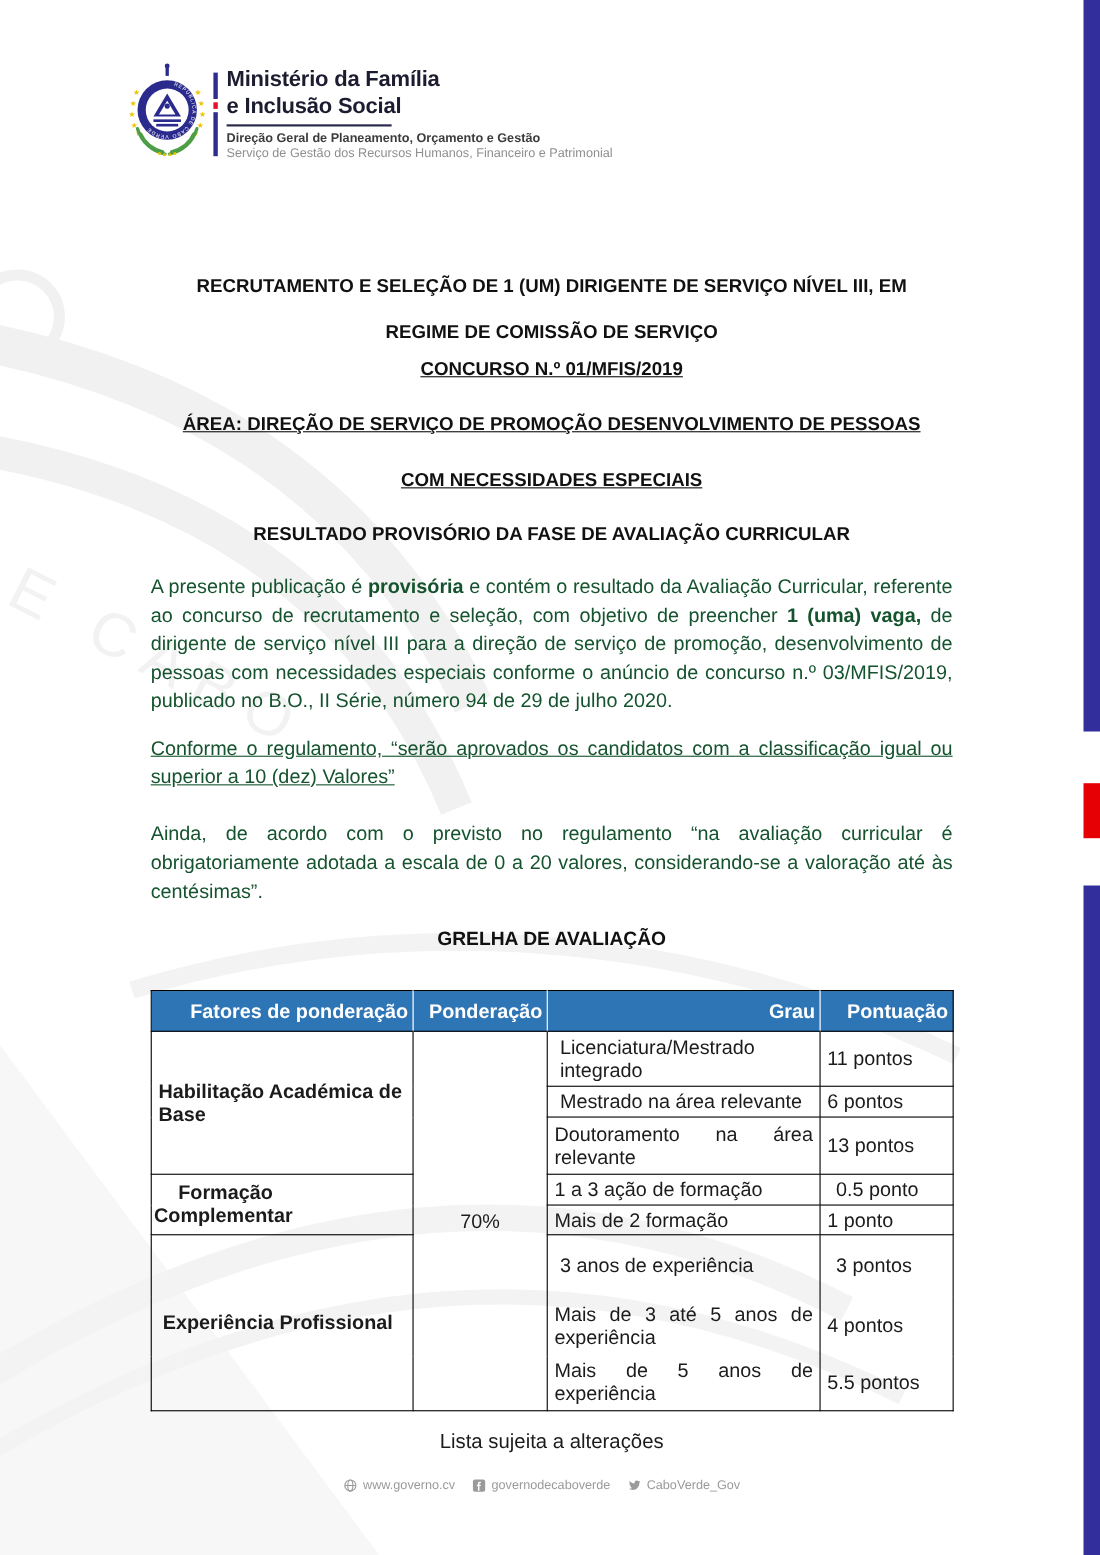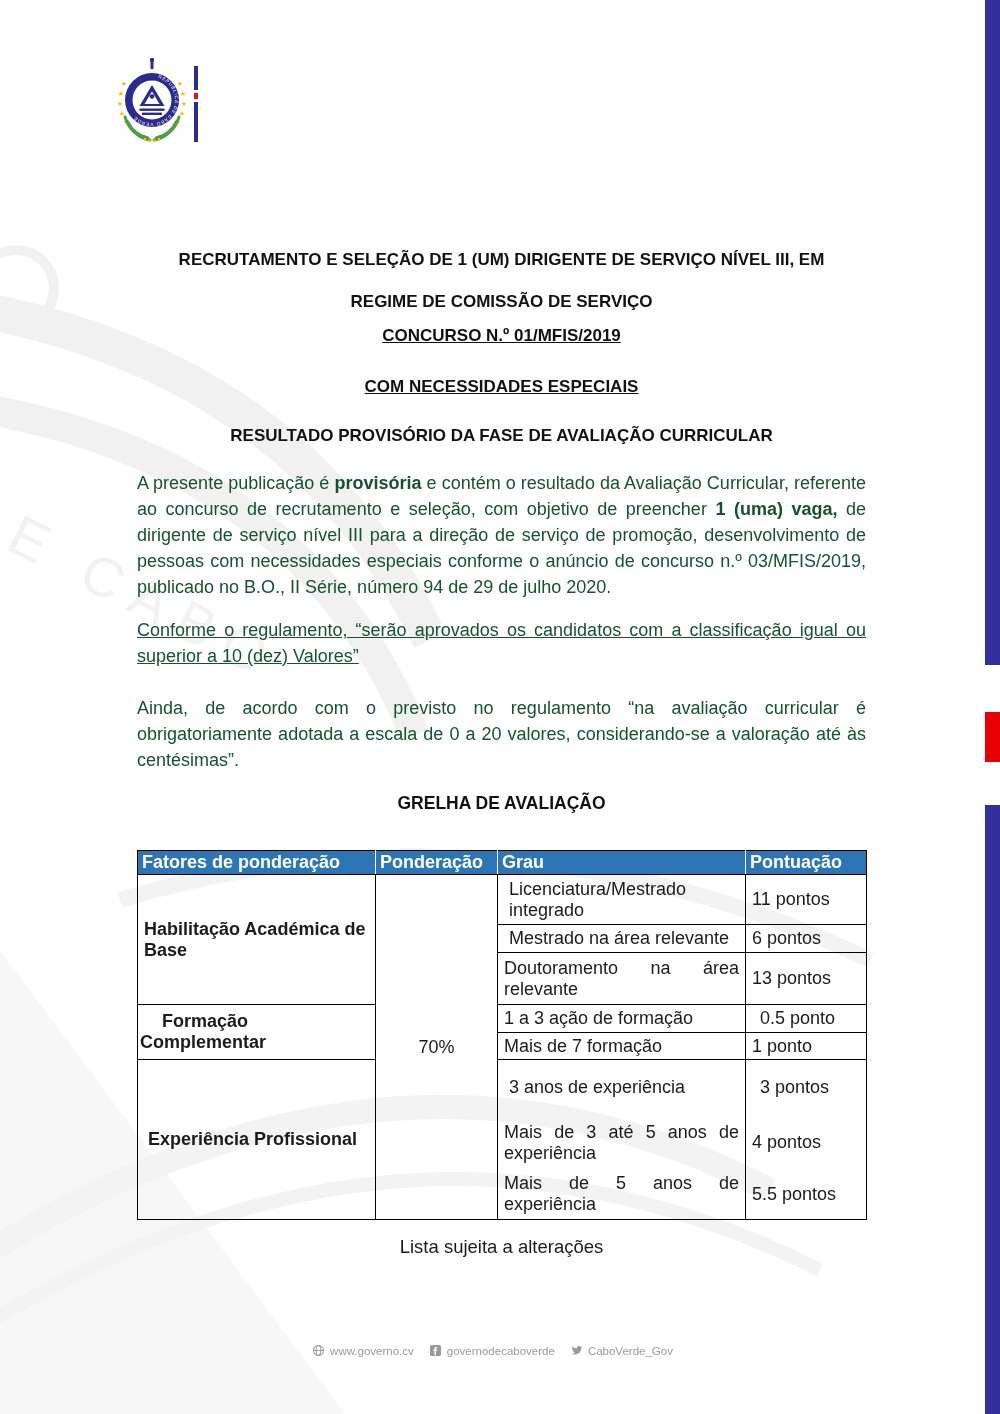--- a/index.html
+++ b/index.html
@@ -41,21 +41,21 @@
   .p2 { margin-top:17px;text-decoration:underline; }
   .p3 { margin-top:26px; }
   .para b { font-weight:bold; }
   .grelha-heading { margin-top:20px; text-align:center; font-weight:bold; font-size:17.5px; color:#111; }
   
   table.grid { margin-top:36px; width:729px; border-collapse:collapse; table-layout:fixed; }
   table.grid col.c1{width:238px;} table.grid col.c2{width:122px;}
   table.grid col.c3{width:248px;} table.grid col.c4{width:121px;}
   table.grid th {
     background:#2E75B6; color:#fff; font-weight:bold; font-size:18px;
-    height:24px; text-align:left; vertical-align:middle;
+    height:37px; text-align:right; vertical-align:middle;
     border:1px solid #ffffff; border-top:1px solid #000; border-bottom:1px solid #000;
     padding:1px 4px;
   }
   table.grid th:first-child{ border-left:1px solid #000; }
   table.grid th:last-child{ border-right:1px solid #000; }
   table.grid td {
     border:1px solid #000; font-size:18px; vertical-align:middle;
     padding:2px 6px; background:transparent;
   }
   td.factor { font-weight:bold; padding-left:8px; }
@@ -142,26 +142,34 @@
         <circle cx="33.5" cy="84.8" r="1.4"></circle>
       <circle cx="38.5" cy="84.8" r="1.4"></circle>
         <circle cx="43" cy="83.5" r="1.4"></circle>
     </g>
   </svg>
   <div class="logo-bars">
     <div class="bar-seg bar-b1"></div>
     <div class="bar-seg bar-r"></div>
     <div class="bar-seg bar-b2"></div>
   </div>
+  <div class="logo-text">
+    <div class="logo-title">Ministério da Família</div>
+    <div class="logo-title">e Inclusão Social</div>
+    <div class="logo-divider"></div>
+    <div class="logo-sub1">Direção Geral de Planeamento, Orçamento e Gestão</div>
+    <div class="logo-sub2">Serviço de Gestão dos Recursos Humanos, Financeiro e Patrimonial</div>
+  </div>
 </header>
 
 <main class="content">
   <div class="t-line">RECRUTAMENTO E SELEÇÃO DE 1 (UM) DIRIGENTE DE SERVIÇO NÍVEL III, EM</div>
   <div class="t-line mt18">REGIME DE COMISSÃO DE SERVIÇO</div>
   <div class="t-line mt10 u">CONCURSO N.º 01/MFIS/2019</div>
+  <div class="t-line mt26 u">ÁREA: DIREÇÃO DE SERVIÇO DE PROMOÇÃO DESENVOLVIMENTO DE PESSOAS</div>
   <div class="t-line mt27 u">COM NECESSIDADES ESPECIAIS</div>
   <div class="t-line mt25">RESULTADO PROVISÓRIO DA FASE DE AVALIAÇÃO CURRICULAR</div>
 
   <p class="para p1"><span>A presente publicação é </span><b>provisória</b><span> e contém o resultado da Avaliação Curricular, referente ao concurso de recrutamento e seleção, com objetivo de preencher </span><b>1 (uma)</b><b> vaga,</b><span> de dirigente de serviço nível III para a direção de serviço de promoção, desenvolvimento de pessoas com necessidades especiais conforme o anúncio de concurso n.º 03/MFIS/2019, publicado no B.O., II Série, número 94 de 29 de julho 2020.</span></p>
 
   <p class="para p2">Conforme o regulamento, “serão aprovados os candidatos com a classificação igual ou superior a 10 (dez) Valores”</p>
 
   <p class="para p3">Ainda, de acordo com o previsto no regulamento “na avaliação curricular é obrigatoriamente adotada a escala de 0 a 20 valores, considerando-se a valoração até às centésimas”.</p>
 
   <div class="grelha-heading">GRELHA DE AVALIAÇÃO</div>
@@ -195,21 +203,21 @@
       <tr class="r3">
         <td class="grau">Doutoramento na área relevante</td>
         <td class="pont">13 pontos</td>
       </tr>
       <tr class="r4">
         <td class="factor indent1" rowspan="2">Formação Complementar</td>
         <td class="grau">1 a 3 ação de formação</td>
         <td class="pont sp">0.5 ponto</td>
       </tr>
       <tr class="r5">
-        <td class="grau">Mais de 7 formação</td>
+        <td class="grau">Mais de 2 formação</td>
         <td class="pont">1 ponto</td>
       </tr>
       <tr class="r6">
         <td class="factor pad2" rowspan="3">Experiência Profissional</td>
         <td class="grau sp">3 anos de experiência</td>
         <td class="pont sp">3 pontos</td>
       </tr>
       <tr class="r7">
         <td class="grau">Mais de 3 até 5 anos de experiência</td>
         <td class="pont">4 pontos</td>

